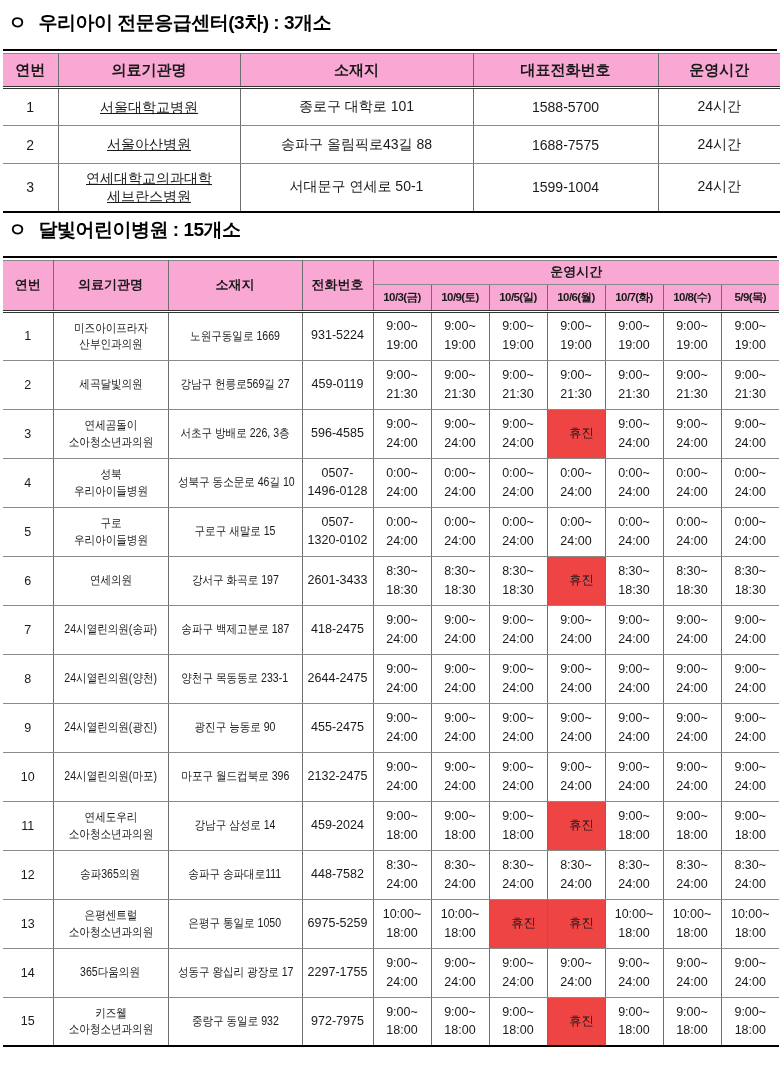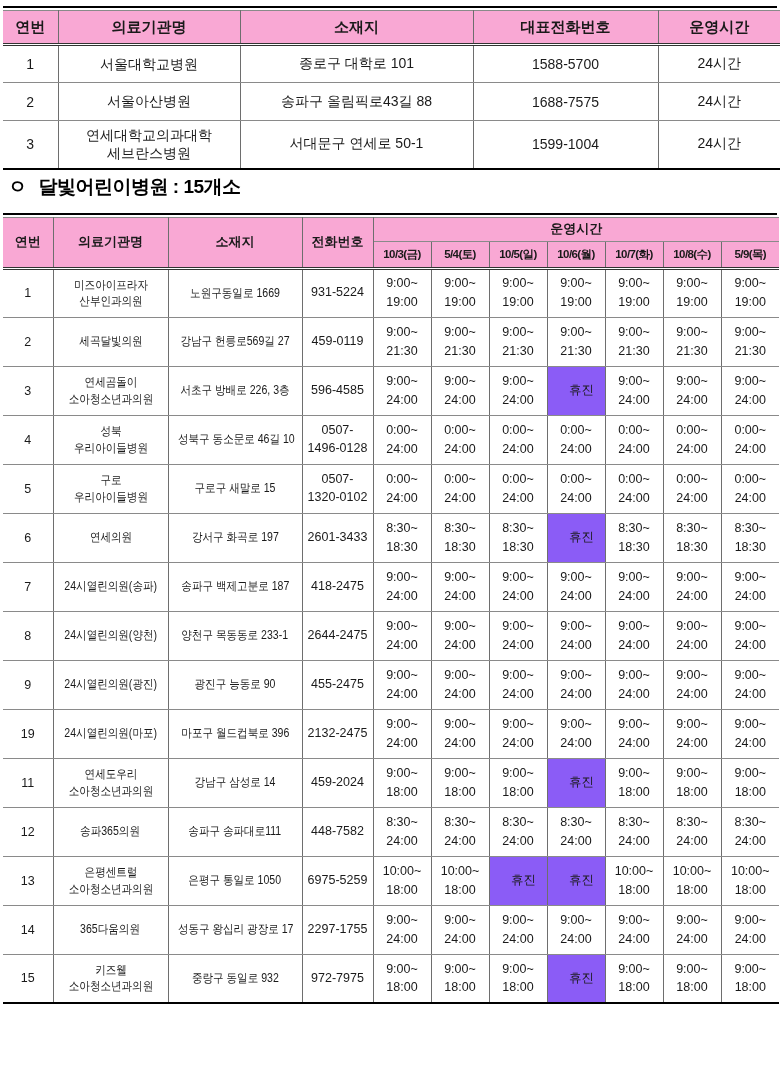--- a/index.html
+++ b/index.html
@@ -38,28 +38,29 @@
   
   .t2 thead th{font-size:13px;}
   .t2 thead tr.r1 th{height:24px;}
   .t2 thead tr.r2 th{height:27px;font-size:11.5px;letter-spacing:-0.6px;padding:4px;margin-top:17px;}
   .t2 thead th[rowspan]{border-bottom:3px double #333;}
   .t2 td{font-size:12.5px;height:49px;}
   .pre{white-space:pre-line;}
   .sq{display:inline-block;transform:scaleX(.88);transform-origin:50% 50%;white-space:pre;font-size:12px;line-height:1.35;}
   .t2 td.c-phone{font-size:12.5px;line-height:1.4;text-align:center;}
   .t2 td.c-time{line-height:1.5;}
-  .t2 td.closed{background:#8b5cf6;padding-left:12px;}
-  .t1 td.c-name{white-space:pre-line;line-height:1.3;}
+  .t2 td.closed{background:#ef4444;padding-left:12px;}
+  .t1 td.c-name{white-space:pre-line;line-height:1.3;text-decoration:underline;}
 </style>
 </head>
 <body>
 
 <div class="page">
 
+  <div class="sec-title"><span class="bullet">ㅇ</span><span>우리아이 전문응급센터(3차) : 3개소</span></div>
 
   <div class="tbl-wrap">
     <table class="t1">
       <colgroup>
           <col style="width: 55px;">
           <col style="width: 182px;">
           <col style="width: 233px;">
           <col style="width: 185px;">
           <col style="width: 122px;">
         </colgroup>
@@ -119,21 +120,21 @@
       <thead>
         <tr class="r1">
             <th rowspan="2">연번</th>
             <th rowspan="2">의료기관명</th>
             <th rowspan="2">소재지</th>
             <th rowspan="2">전화번호</th>
             <th colspan="7">운영시간</th>
           </tr>
         <tr class="r2">
             <th>10/3(금)</th>
-            <th>5/4(토)</th>
+            <th>10/9(토)</th>
             <th>10/5(일)</th>
             <th>10/6(월)</th>
             <th>10/7(화)</th>
             <th>10/8(수)</th>
             <th>5/9(목)</th>
           </tr>
       </thead>
       <tbody>
           <tr>
             <td class="c-no">1</td>
@@ -313,21 +314,21 @@
             <td class="c-time pre">9:00~
 24:00</td>
             <td class="c-time pre">9:00~
 24:00</td>
             <td class="c-time pre">9:00~
 24:00</td>
             <td class="c-time pre">9:00~
 24:00</td>
           </tr>
           <tr>
-            <td class="c-no">19</td>
+            <td class="c-no">10</td>
             <td class="c-name"><span class="sq">24시열린의원(마포)</span></td>
             <td class="c-addr"><span class="sq">마포구 월드컵북로 396</span></td>
             <td class="c-phone pre">2132-2475</td>
             <td class="c-time pre">9:00~
 24:00</td>
             <td class="c-time pre">9:00~
 24:00</td>
             <td class="c-time pre">9:00~
 24:00</td>
             <td class="c-time pre">9:00~

